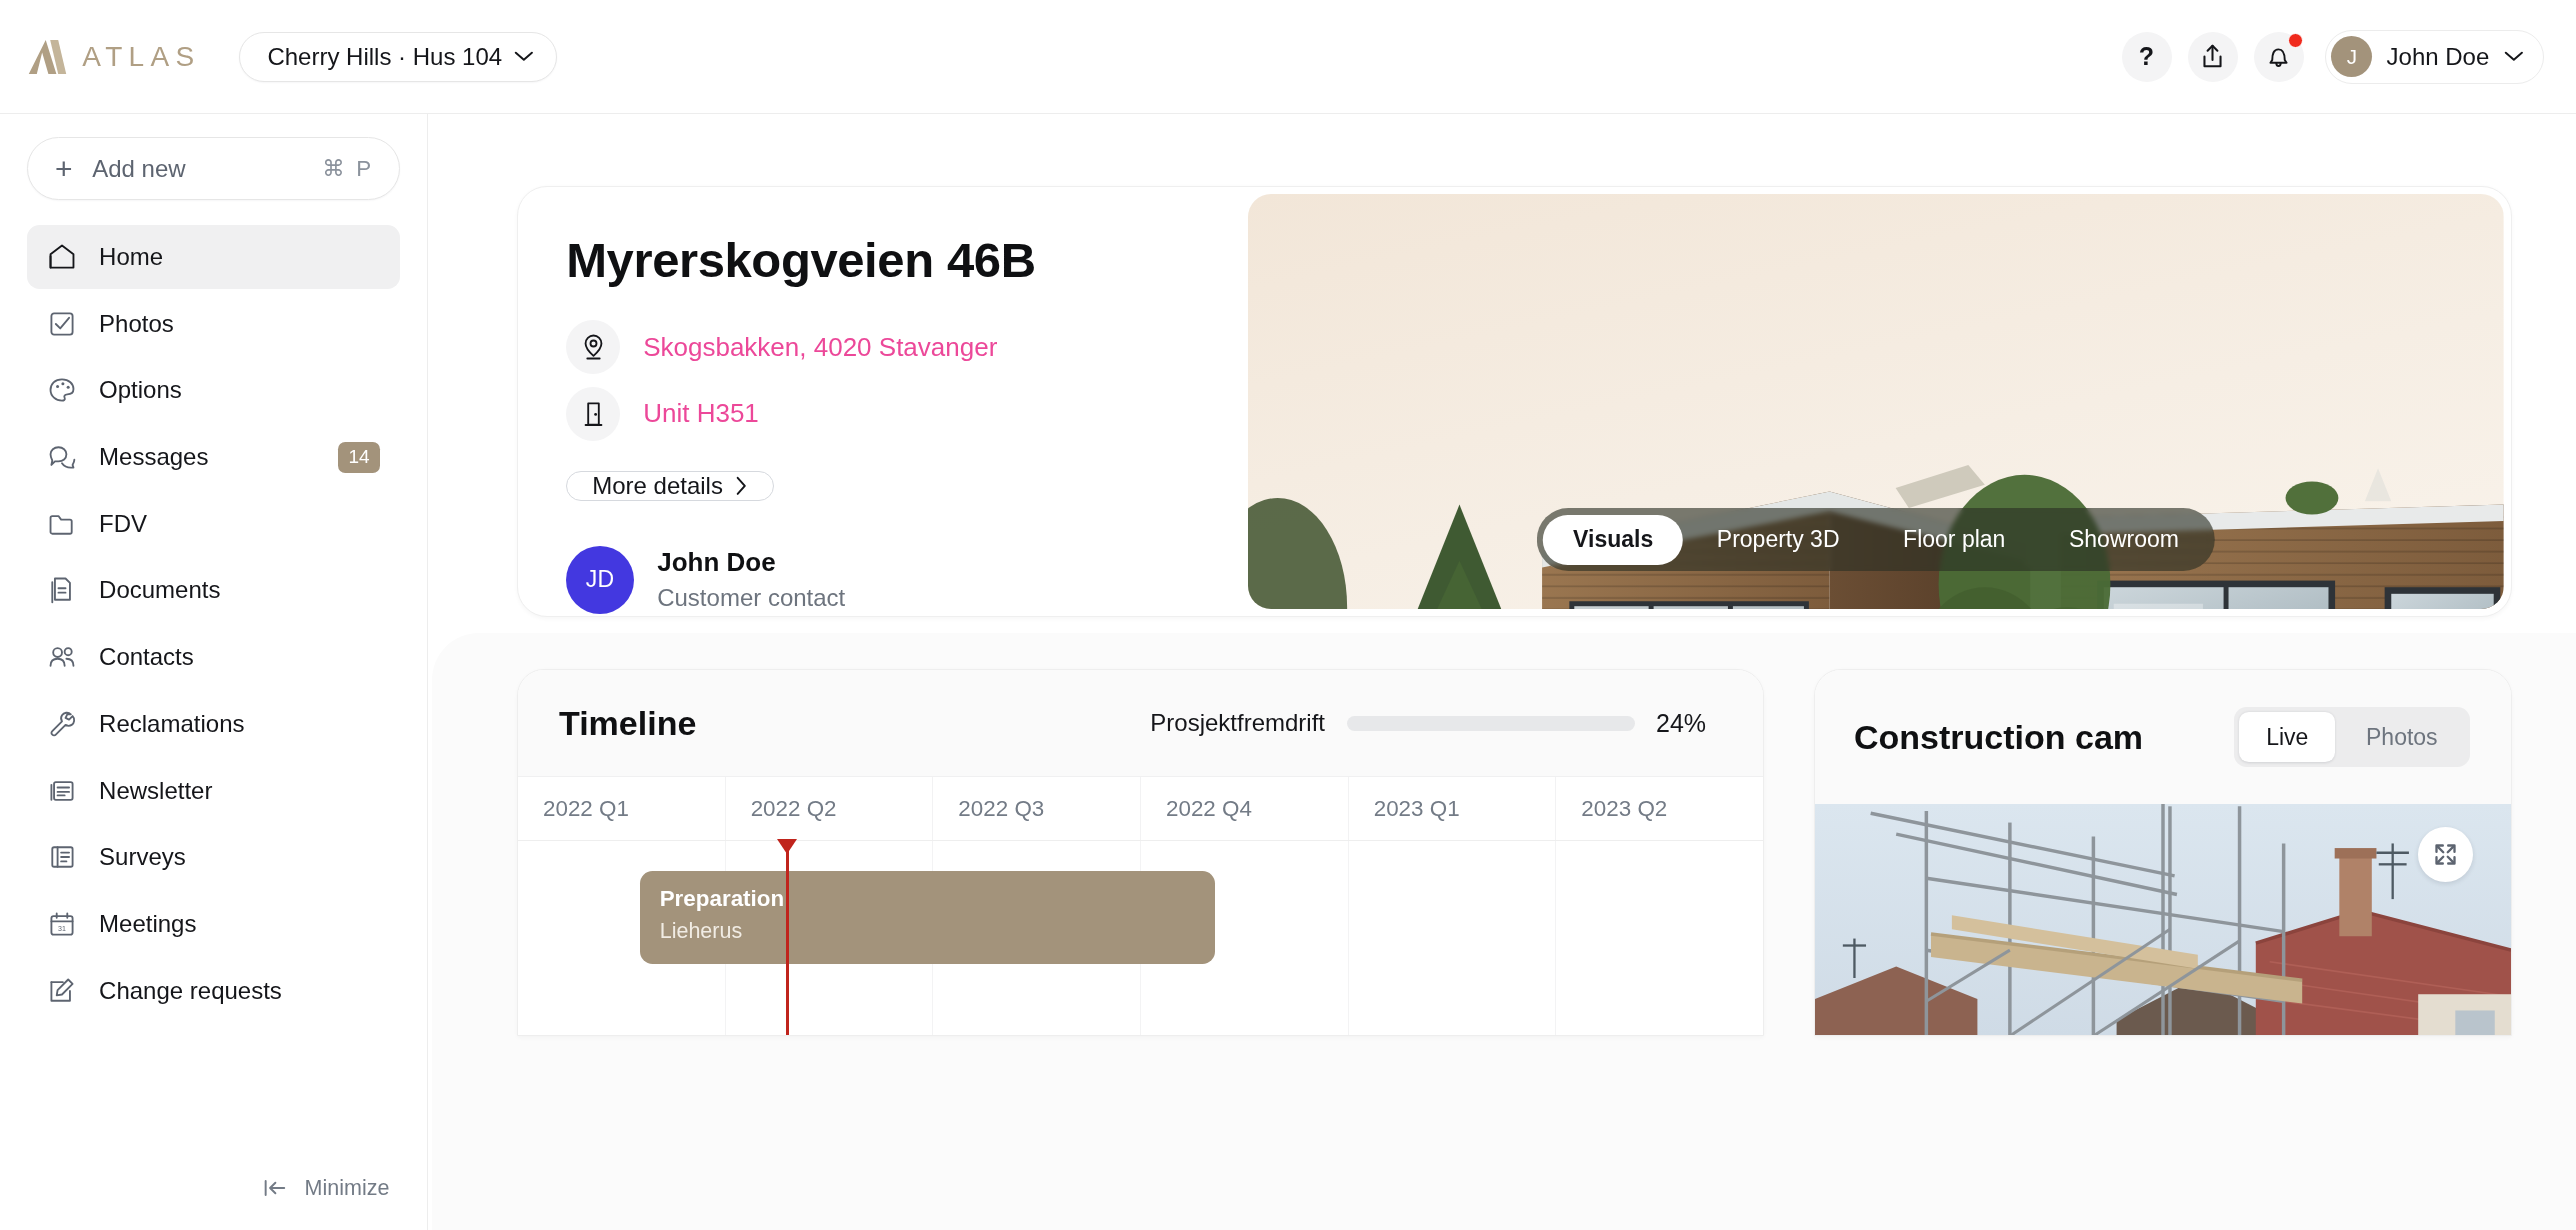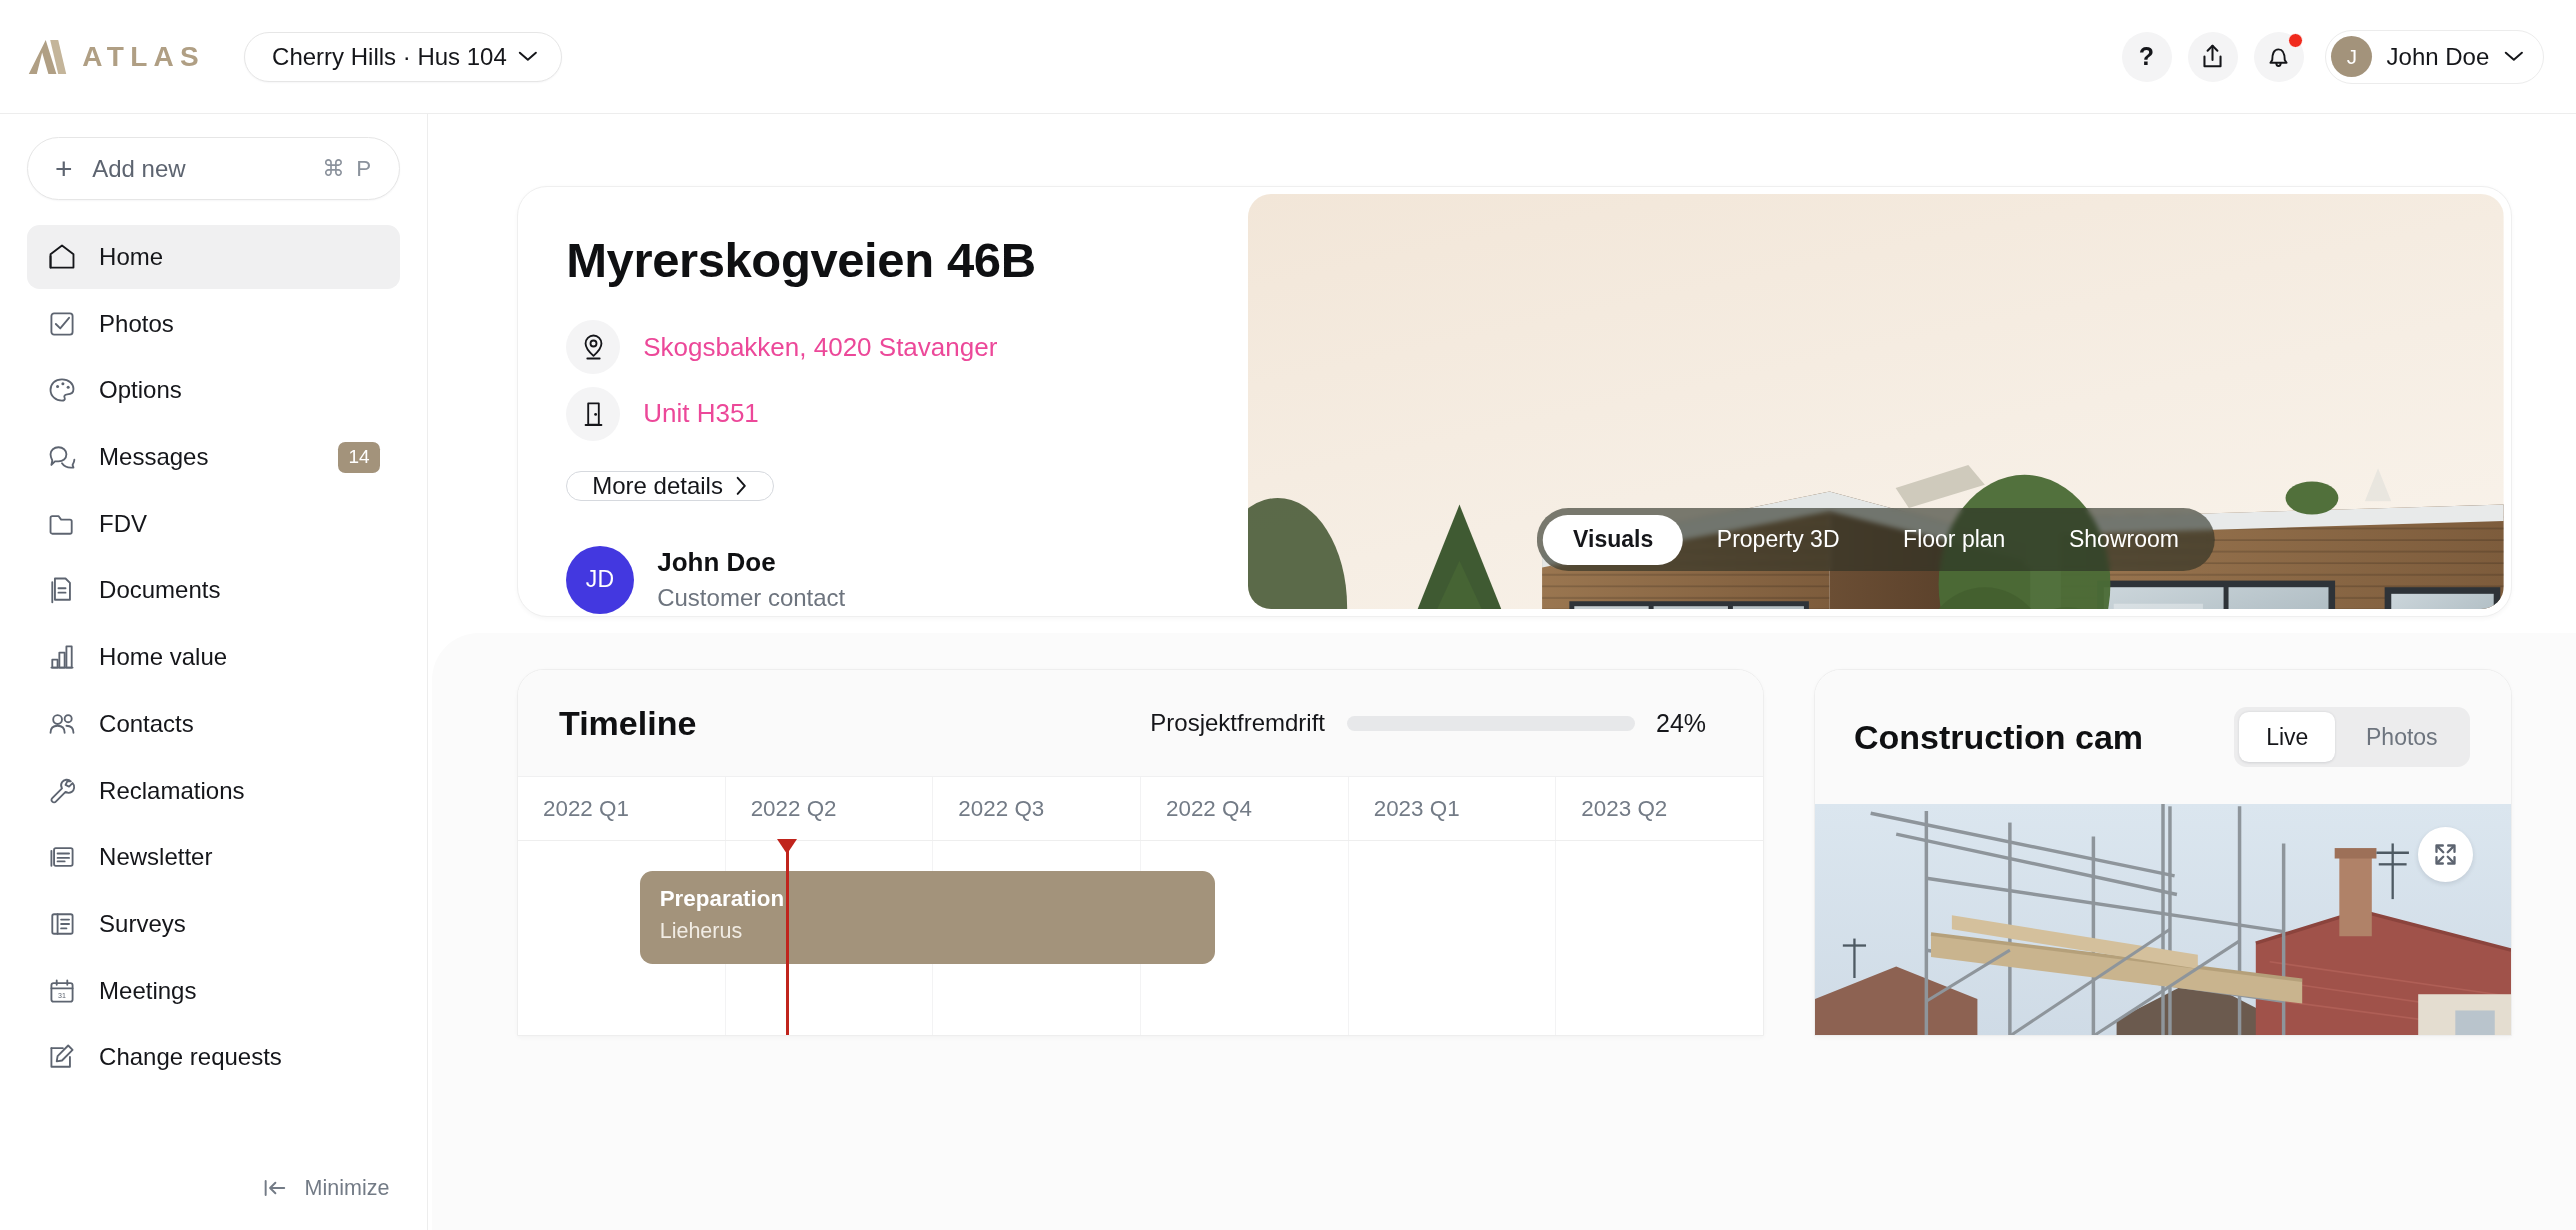--- a/index.html
+++ b/index.html
@@ -19,21 +19,21 @@
     background: #ffffff;
     display: flex; align-items: center;
     padding: 0 32px 0 27px;
     border-bottom: 0.9px solid #ededed;
     position: relative; z-index: 40;
   }
   .brand { display: flex; align-items: center; gap: 14.3px; }
   .brand-mark { width: 41px; height: 38px; display: block; }
   .brand-word {
     font-size: 28px; letter-spacing: 6.3px; color: #b09f84;
-    font-weight: 700;
+    font-weight: 400;
   }
   .project-pill {
     margin-left: 39px;
     height: 50px; display: inline-flex; align-items: center; gap: 11.6px;
     padding: 0 23px 0 27px;
     border: 0.9px solid #e6e6e6; border-radius: 894px;
     background: #fff; font-size: 24px; color: #15161a;
     box-shadow: 0 0.9px 1.8px rgba(16,24,40,.04);
     cursor: pointer; white-space: nowrap;
   }
@@ -351,31 +351,20 @@
           </div>
           <div class="nav-item">
             <span class="nav-ico">
               <svg width="30" height="30" viewBox="0 0 34 34">
                 <path d="M9 4 L21 4 L26 9 L26 28 L9 28 Z" stroke="#5d6470" stroke-width="2.1" fill="none" stroke-linecap="round" stroke-linejoin="round"></path>
                 <path d="M6 8 L6 31" stroke="#5d6470" stroke-width="2.1" fill="none" stroke-linecap="round" stroke-linejoin="round"></path>
                 <path d="M13 15 L21 15 M13 20 L21 20" stroke="#5d6470" stroke-width="2.1" fill="none" stroke-linecap="round" stroke-linejoin="round"></path>
               </svg>
             </span>
             <span class="nav-label">Documents</span>
-          </div>
-          <div class="nav-item">
-            <span class="nav-ico">
-              <svg width="30" height="30" viewBox="0 0 34 34">
-                <path d="M5 29 L29 29" stroke="#5d6470" stroke-width="2.1" fill="none" stroke-linecap="round" stroke-linejoin="round"></path>
-                <rect x="6" y="20" width="6" height="9" stroke="#5d6470" stroke-width="2.1" fill="none" stroke-linecap="round" stroke-linejoin="round"></rect>
-                <rect x="14" y="12" width="6" height="17" stroke="#5d6470" stroke-width="2.1" fill="none" stroke-linecap="round" stroke-linejoin="round"></rect>
-                <rect x="22" y="5" width="6" height="24" stroke="#5d6470" stroke-width="2.1" fill="none" stroke-linecap="round" stroke-linejoin="round"></rect>
-              </svg>
-            </span>
-            <span class="nav-label">Home value</span>
           </div>
           <div class="nav-item">
             <span class="nav-ico">
               <svg width="30" height="30" viewBox="0 0 34 34">
                 <circle cx="12" cy="12" r="5" stroke="#5d6470" stroke-width="2.1" fill="none" stroke-linecap="round" stroke-linejoin="round"></circle>
                 <path d="M4 27 C4 21 8 19 12 19 C16 19 20 21 20 27" stroke="#5d6470" stroke-width="2.1" fill="none" stroke-linecap="round" stroke-linejoin="round"></path>
                 <circle cx="24" cy="11" r="4" stroke="#5d6470" stroke-width="2.1" fill="none" stroke-linecap="round" stroke-linejoin="round"></circle>
                 <path d="M22 19 C27 19 30 22 30 27" stroke="#5d6470" stroke-width="2.1" fill="none" stroke-linecap="round" stroke-linejoin="round"></path>
               </svg>
             </span>

